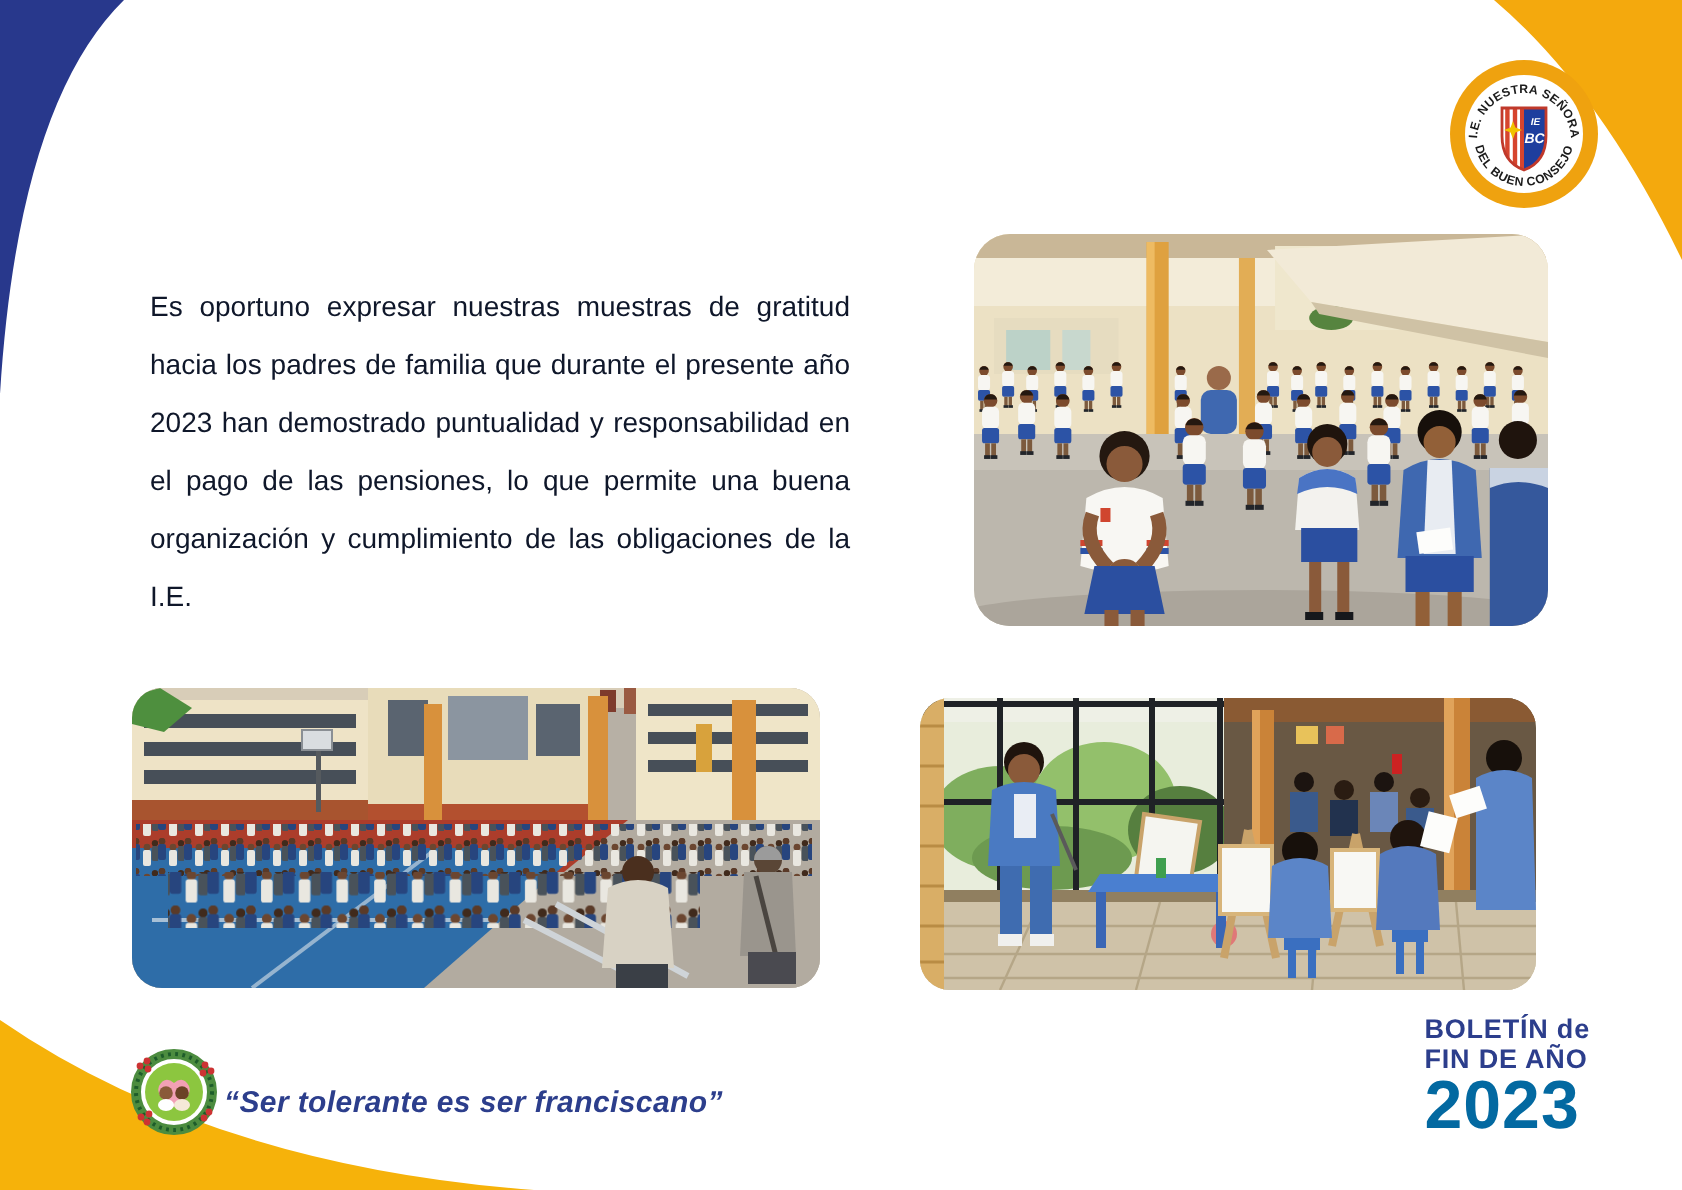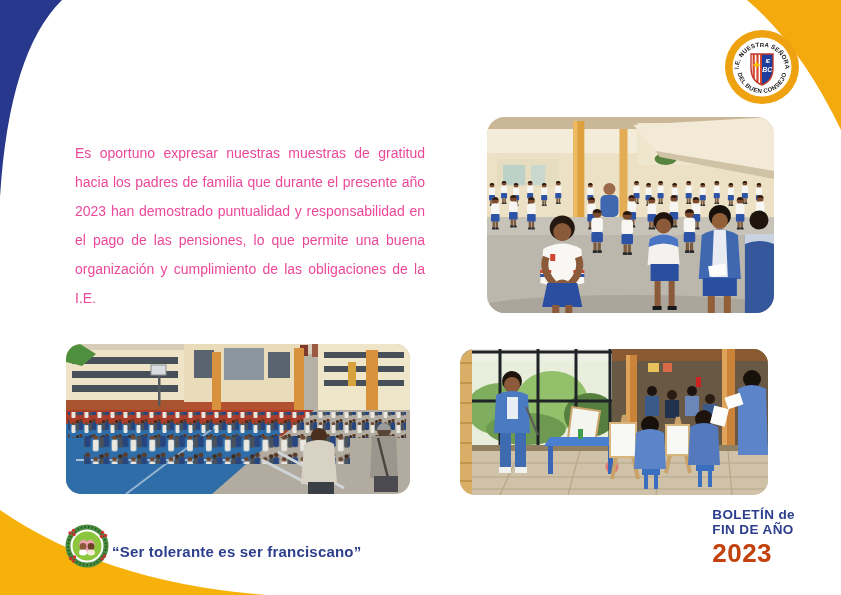--- a/index.html
+++ b/index.html
@@ -5,35 +5,35 @@
   html,body{margin:0;padding:0;background:#e9e9e9;}
   .page{
     position:relative;width:841px;height:595px;background:#ffffff;
     overflow:hidden;font-family:"Liberation Sans","DejaVu Sans",sans-serif;
     box-shadow:0 0 0 1px #d8d8d8;
   }
   .corners{position:absolute;inset:0;width:841px;height:595px;pointer-events:none;}
   .seal{position:absolute;left:724px;top:29px;width:76px;height:76px;}
   .intro{
     position:absolute;left:75px;top:125px;width:350px;
-    color:#ec4899;font-size:14px;line-height:29px;text-align:justify;
+    color:#0f172a;font-size:14px;line-height:29px;text-align:justify;
   }
   .photo{position:absolute;overflow:hidden;background:#ece5d2;}
   .photo svg{display:block;width:100%;height:100%;}
   .photo1{left:487px;top:117px;width:287px;height:196px;border-radius:18px;}
   .photo2{left:66px;top:344px;width:344px;height:150px;border-radius:15px;}
   .photo3{left:460px;top:349px;width:308px;height:146px;border-radius:15px;}
   .tol-logo{position:absolute;left:64px;top:523px;width:46px;height:46px;}
   .quote{
     position:absolute;left:112px;top:543px;color:#2c3e8c;
-    font-size:15px;font-weight:700;letter-spacing:.2px;
+    font-size:15px;font-weight:700;letter-spacing:.2px;font-style:italic;
   }
   .bulletin{position:absolute;right:46px;top:507px;text-align:left;color:#2c3e8c;}
   .bulletin .l1,.bulletin .l2{font-size:13.5px;font-weight:800;letter-spacing:.4px;line-height:15px;}
-  .bulletin .year{font-size:26px;font-weight:800;color:#c2410c;line-height:32px;letter-spacing:.5px;}
+  .bulletin .year{font-size:34px;font-weight:800;color:#0369a1;line-height:32px;letter-spacing:.5px;}
   .seal text, .tol-logo text{font-family:"Liberation Sans","DejaVu Sans",sans-serif;}
 </style>
 </head>
 <body>
 
 <div class="page">
 
   <svg class="corners" viewBox="0 0 841 595" aria-hidden="true">
     <path d="M0,0 L62,0 Q9,52 0,197 Z" fill="#28388c"></path>
     <path d="M747,0 L841,0 L841,130 Q800,45 747,0 Z" fill="#f4a90d"></path>

